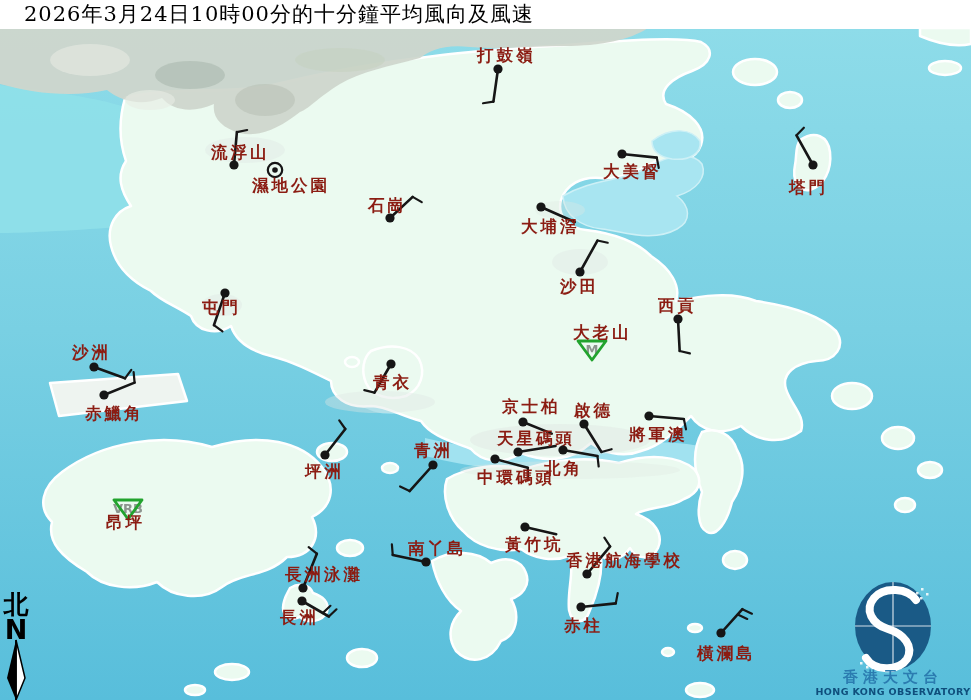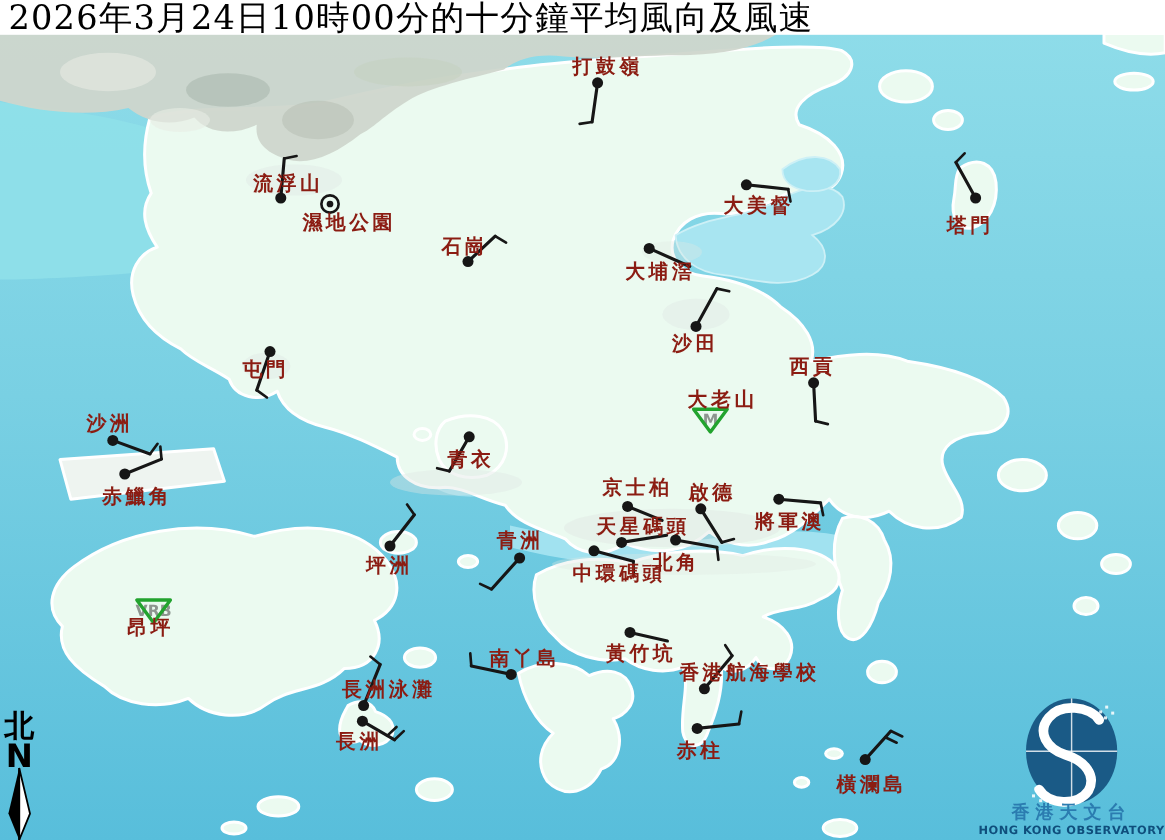--- a/index.html
+++ b/index.html
@@ -1,21 +1,21 @@
 <!DOCTYPE html>
 <html><head>
 <meta charset="utf-8">
 <style>
   html,body{margin:0;padding:0;background:#fff;}
   .stage{position:relative;width:971px;height:700px;overflow:hidden;
          font-family:"DejaVu Serif","Liberation Serif",serif;}
   .stage svg{position:absolute;left:0;top:0;}
   .title-bar{position:absolute;left:0;top:0;width:971px;height:29px;background:#ffffff;z-index:5;}
-  .title-text{font-size:28px;color:#000;line-height:29px;padding-left:7px;letter-spacing:1px;
-              font-family:"DejaVu Serif","Liberation Serif",serif;white-space:nowrap;}
+  .title-text{font-size:21px;color:#000;line-height:29px;padding-left:7px;letter-spacing:1px;
+              font-family:"DejaVu Serif","Liberation Serif",serif;white-space:nowrap;margin-left:17px;}
   .st-label{fill:#8b1c12;font-size:16.5px;letter-spacing:3px;font-weight:600;
             font-family:"DejaVu Serif","Liberation Serif",serif;}
   .marker-text{fill:#8d958f;font-weight:bold;font-family:"DejaVu Sans","Liberation Sans",sans-serif;}
   .logo-cn{fill:#2b7cb0;font-size:15px;font-weight:bold;letter-spacing:5px;
            font-family:"DejaVu Serif","Liberation Serif",serif;}
   .logo-en{fill:#0f4e7c;font-size:9.5px;font-weight:bold;letter-spacing:0.4px;
            font-family:"DejaVu Sans","Liberation Sans",sans-serif;}
   .compass-cn{fill:#000;font-size:25px;font-weight:bold;}
   .compass-n{fill:#000;font-size:27px;font-weight:900;font-family:"DejaVu Sans","Liberation Sans",sans-serif;}
 </style>

